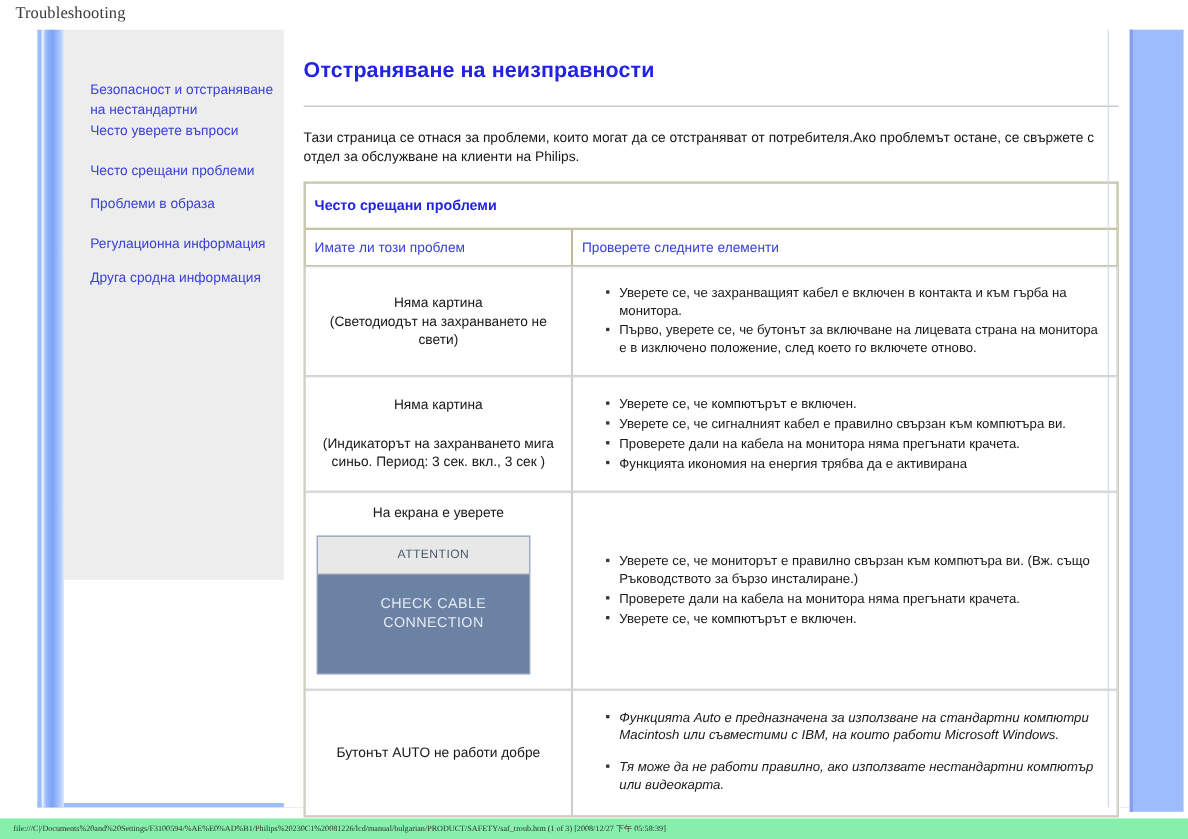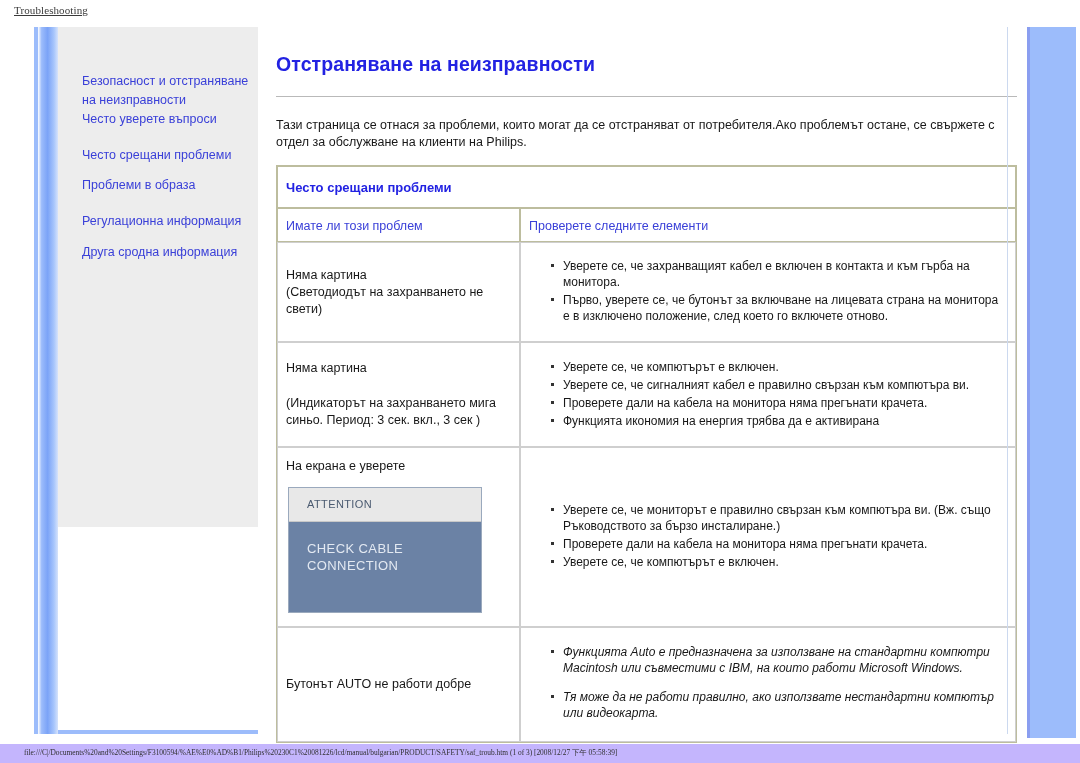--- a/index.html
+++ b/index.html
@@ -9,24 +9,23 @@
     background: #ffffff;
     font-family: "Liberation Sans", sans-serif;
     overflow: hidden;
   }
 
   
   .print-header {
     position: absolute;
     top: 4px; left: 14px;
     font-family: "Liberation Serif", serif;
-    font-size: 11px;
+    font-size: 15px;
     color: #3a3a3a;
     letter-spacing: .1px;
-    text-decoration: underline;
   }
 
   
   .page-frame {
     position: absolute;
     left: 34px; top: 27px;
     width: 994px; height: 707px;
     background: #ffffff;
     border-left: 4px solid #9cbcfb;
     border-bottom: 4px solid #9cbcfb;
@@ -141,20 +140,21 @@
   .col-head-text {
     color: #3a40d8;
     font-size: 12.5px;
   }
   td.q-cell {
     width: 243px;
     font-size: 12.5px;
     line-height: 17px;
     color: #181818;
     padding-left: 12px;
+    text-align: center;
   }
   td.a-cell {
     font-size: 12px;
     line-height: 16px;
     color: #181818;
     padding-left: 0;
   }
   td.a-cell ul {
     margin: 0;
     padding-left: 34px;
@@ -195,42 +195,42 @@
     font-size: 13px;
     letter-spacing: .4px;
     padding: 18px 0 38px 18px;
   }
 
   
   .statusbar {
     position: absolute;
     left: 0; bottom: 0;
     width: 1080px;
-    padding: 4px 0 5px 24px;
+    padding: 4px 0 5px 12px;
     font-family: "Liberation Serif", serif;
     font-size: 7.4px;
     color: #2f2f2f;
     white-space: nowrap;
-    background: #c4b5fd;
+    background: #86efac;
   }
 </style>
 </head>
 <body>
 
 <div class="print-header">Troubleshooting</div>
 
 <div class="page-frame">
 
   <div class="left-accent"></div>
 
   <nav class="sidebar">
 
     <div class="nav-group">
       <a class="nav-item">Безопасност и отстраняване</a>
-      <a class="nav-item">на неизправности</a>
+      <a class="nav-item">на нестандартни</a>
       <a class="nav-item">Често уверете въпроси</a>
     </div>
 
     <div class="nav-group">
       <a class="nav-item">Често срещани проблеми</a>
       <a class="nav-item" style="margin-top:11px">Проблеми в образа</a>
     </div>
 
     <div class="nav-group">
       <a class="nav-item" style="margin-top:7px">Регулационна информация</a>

